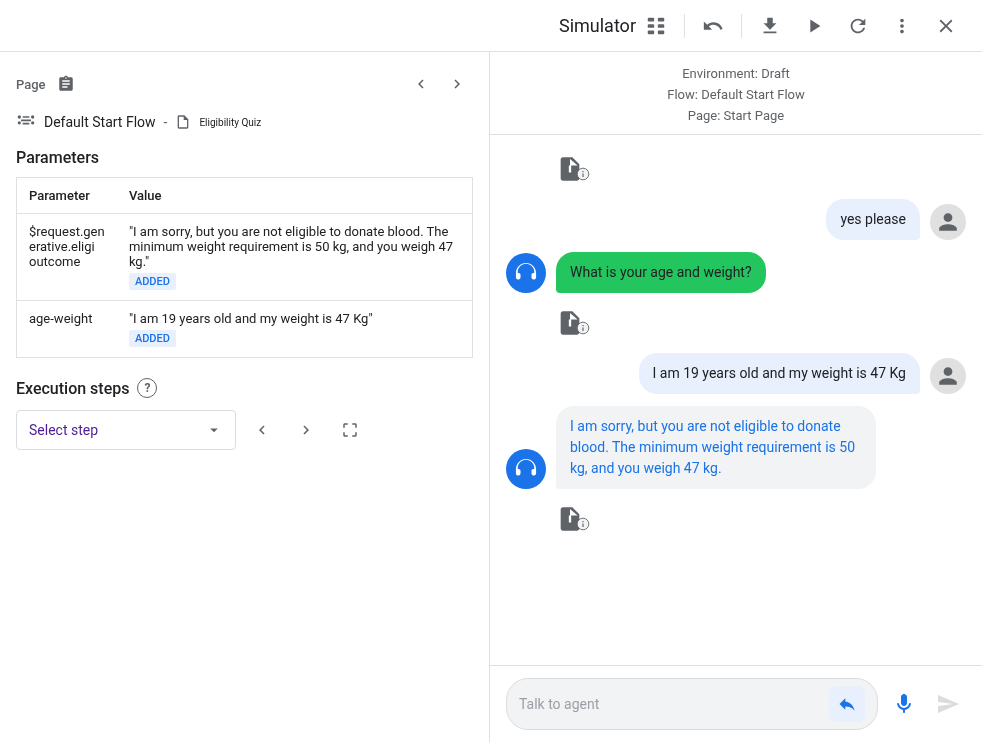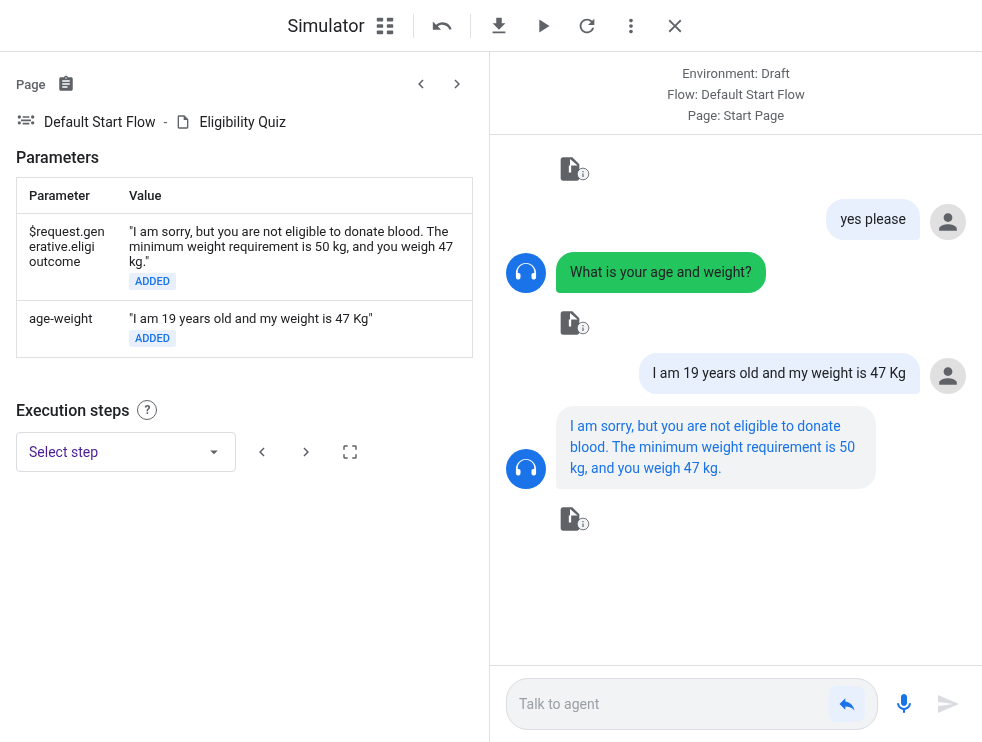--- a/index.html
+++ b/index.html
@@ -11,21 +11,21 @@
       height: 742px;
       overflow: hidden;
       display: flex;
       flex-direction: column;
     }
 
     
     .toolbar {
       display: flex;
       align-items: center;
-      justify-content: center;
+      justify-content: flex-end;
       padding: 0 16px;
       height: 52px;
       border-bottom: 1px solid #e0e0e0;
       background: #fff;
     }
     .toolbar-title {
       font-size: 18px;
       font-weight: 400;
       color: #202124;
     }
@@ -132,21 +132,20 @@
     }
 
     .exec-header {
       display: flex;
       align-items: center;
       gap: 8px;
       font-size: 16px;
       font-weight: 500;
       color: #202124;
       margin-bottom: 12px;
-      margin-top: 22px;
     }
     .help-icon {
       width: 20px;
       height: 20px;
       border-radius: 50%;
       border: 1.5px solid #5f6368;
       color: #5f6368;
       display: flex;
       align-items: center;
       justify-content: center;
@@ -404,21 +403,21 @@
         <circle cx="4" cy="6" r="2" fill="#5f6368"></circle>
         <circle cx="20" cy="6" r="2" fill="#5f6368"></circle>
         <circle cx="4" cy="13" r="2" fill="#5f6368"></circle>
         <circle cx="20" cy="13" r="2" fill="#5f6368"></circle>
       </svg>
       <span style="font-size:14px;color:#202124;">Default Start Flow</span>
       <span style="color:#5f6368;"> - </span>
       <svg width="16" height="16" viewBox="0 0 24 24" fill="#5f6368">
         <path d="M14 2H6c-1.1 0-2 .9-2 2v16c0 1.1.89 2 2 2h12c1.1 0 2-.9 2-2V8l-6-6zm4 18H6V4h7v5h5v11z"></path>
       </svg>
-      <span style="font-size:14px;color:#202124;">Eligibility Quiz</span>
+      <span style="font-size:10px;color:#202124;">Eligibility Quiz</span>
     </div>
 
     <div class="params-label">Parameters</div>
     <table class="params-table">
       <thead>
         <tr>
           <th>Parameter</th>
           <th>Value</th>
         </tr>
       </thead>

